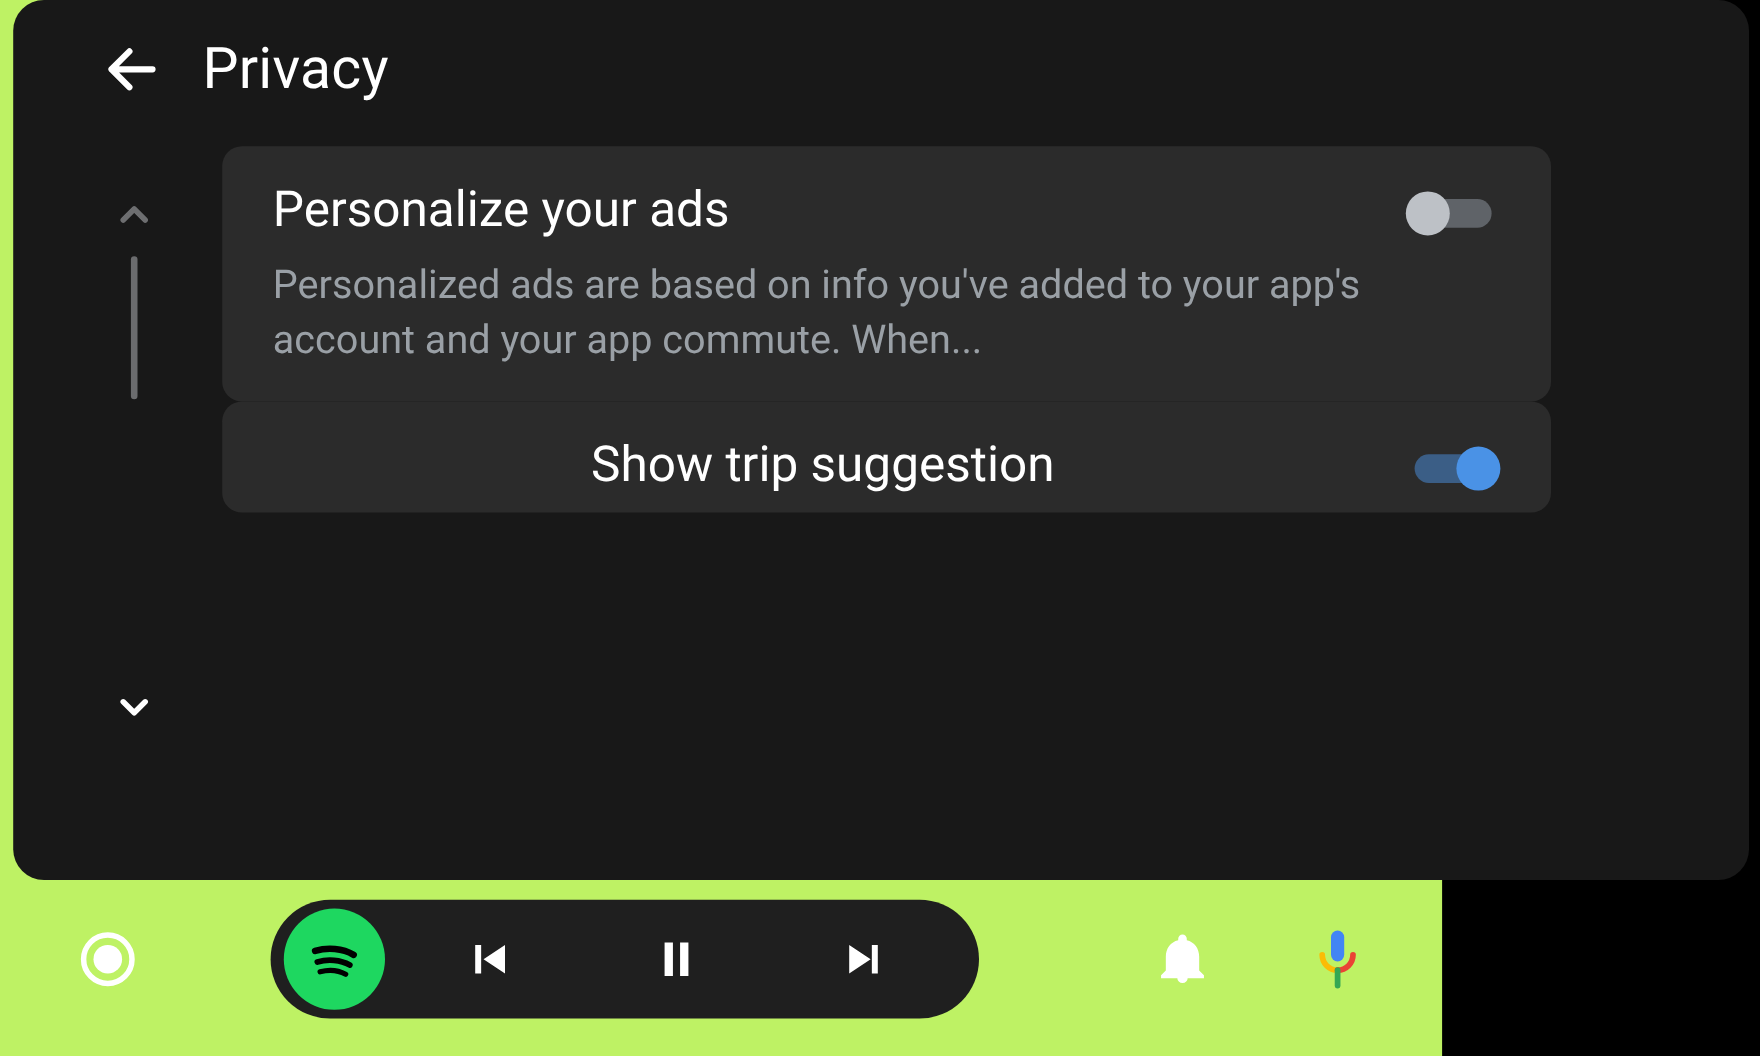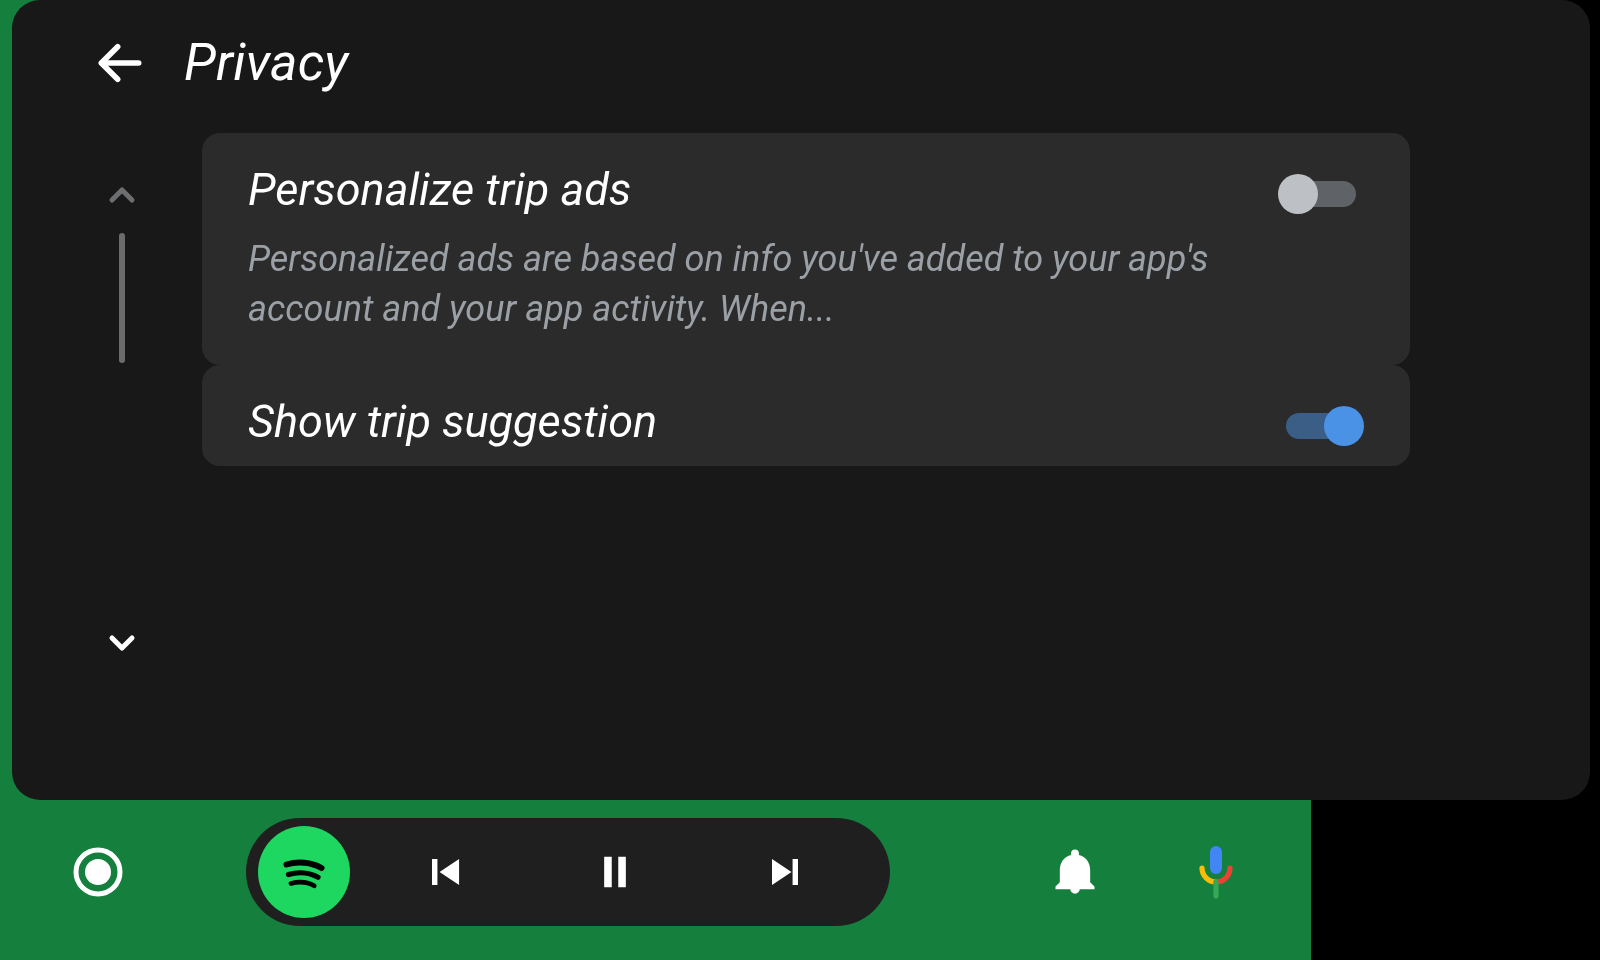--- a/index.html
+++ b/index.html
@@ -8,22 +8,21 @@
     height: 960px;
     background: #000;
     font-family: 'Roboto', 'Segoe UI', Arial, sans-serif;
     overflow: hidden;
     color: #e8eaed;
   }
   .screen {
     position: relative;
     width: 1311px;
     height: 960px;
-    background: #15803d;
-    font-style: italic;
+    background: #bef264;
   }
   .panel {
     position: absolute;
     left: 12px;
     top: 0;
     width: 1578px;
     height: 800px;
     background: #181818;
     border-radius: 28px;
     overflow: hidden;
@@ -123,20 +122,21 @@
   .section-label {
     font-size: 40px;
     color: #9aa0a6;
     margin: 48px 0 24px 46px;
     font-weight: 400;
   }
   .card.cut {
     padding-bottom: 0;
     overflow: hidden;
     max-height: 200px;
+    text-align: center;
   }
   
   .bottombar {
     position: absolute;
     left: 0;
     right: 0;
     bottom: 18px;
     height: 140px;
     display: flex;
     align-items: center;
@@ -202,22 +202,22 @@
         <div class="scroll-down">
           <svg width="40" height="40" viewBox="0 0 24 24">
               <path d="M6 9l6 6 6-6" stroke="#ffffff" stroke-width="3" fill="none" stroke-linecap="round" stroke-linejoin="round"></path>
             </svg>
         </div>
       </div>
 
       <div class="list-col">
         <div class="card">
           <div class="card-text">
-            <div class="card-title">Personalize trip ads</div>
-            <div class="card-desc">Personalized ads are based on info you've added to your app's account and your app activity. When...</div>
+            <div class="card-title">Personalize your ads</div>
+            <div class="card-desc">Personalized ads are based on info you've added to your app's account and your app commute. When...</div>
           </div>
           <div class="toggle">
             <div class="toggle-track"></div>
             <div class="toggle-thumb"></div>
           </div>
         </div>
 
 
         <div class="card cut">
           <div class="card-text">

